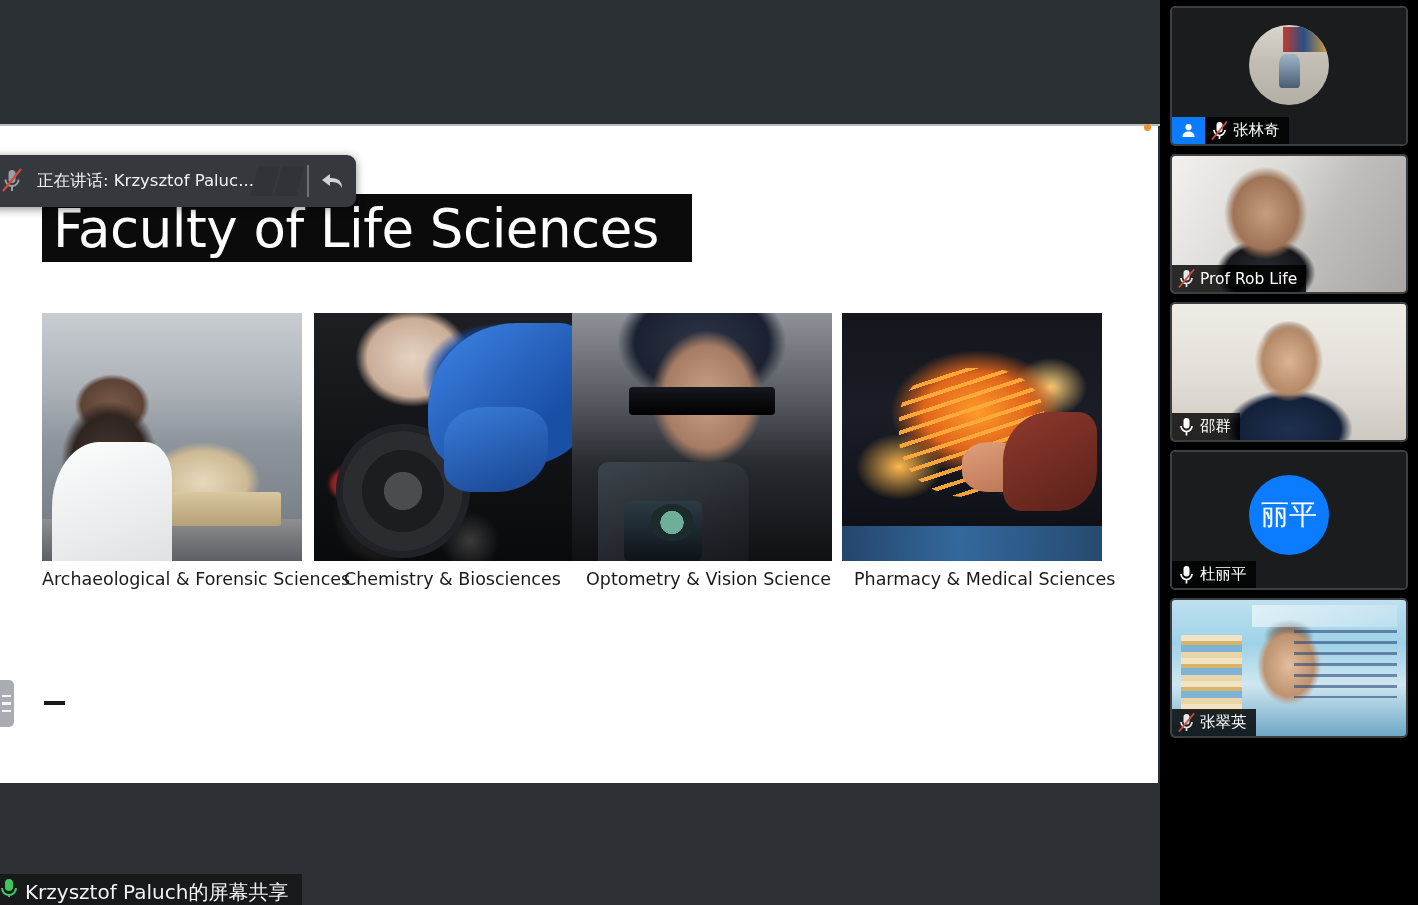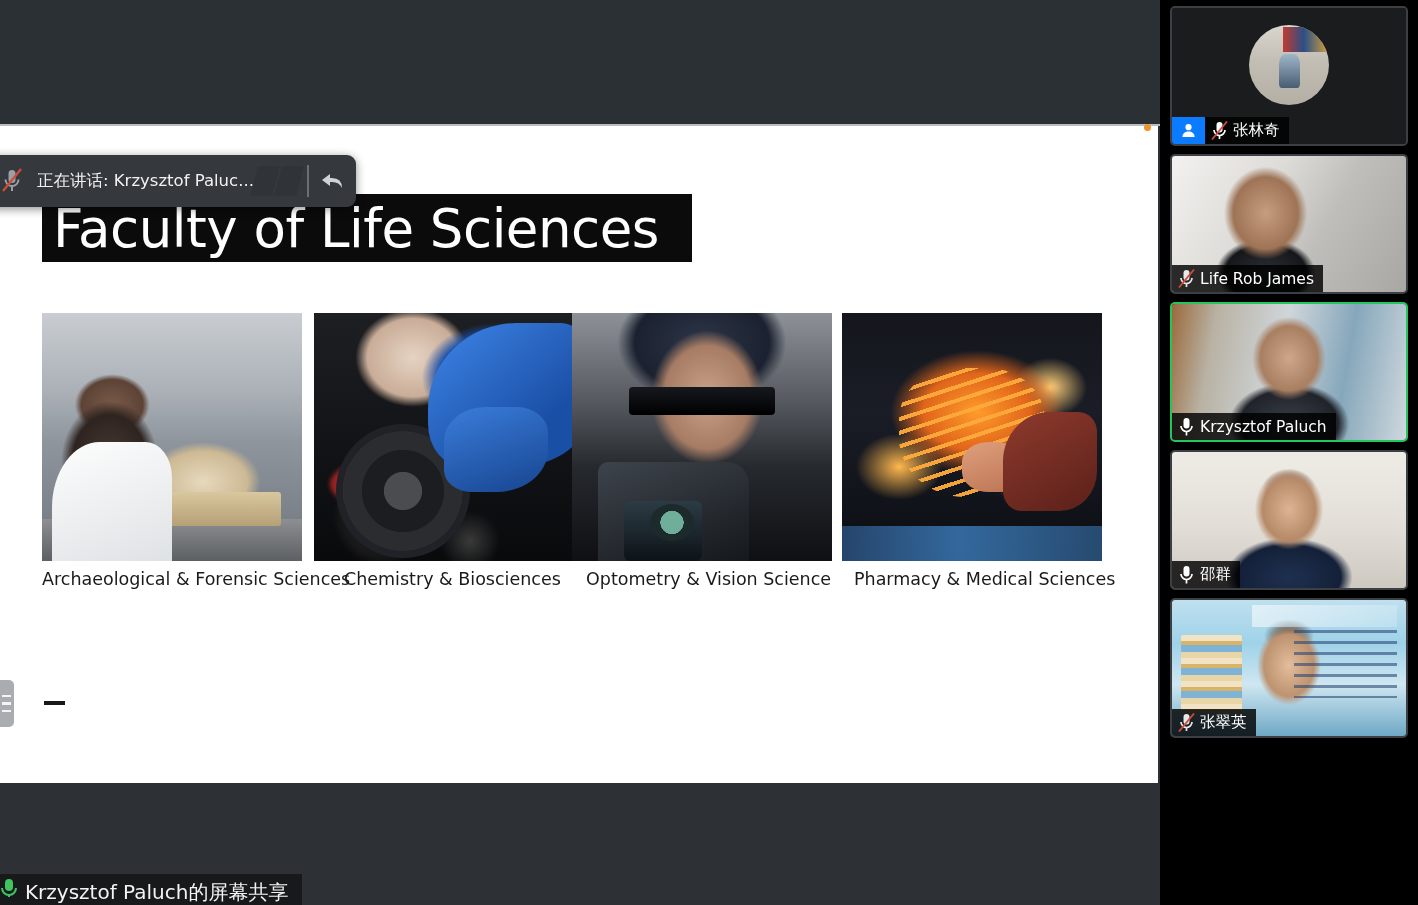--- a/index.html
+++ b/index.html
@@ -435,52 +435,54 @@
       <div class="vid v-rob"></div>
       <div class="name">
         <span>
           <svg class="mic" width="19" height="22" viewBox="0 0 19 22">
             <rect x="6.5" y="2" width="6" height="10.5" rx="3" fill="#e6e8ea"></rect>
             <path d="M4 10a5.5 5.5 0 0 0 11 0" stroke="#e6e8ea" stroke-width="1.7" fill="none"></path>
             <line x1="9.5" y1="15.5" x2="9.5" y2="19" stroke="#e6e8ea" stroke-width="1.7"></line>
             <line x1="2" y1="19.5" x2="17" y2="1.5" stroke="#d24a3a" stroke-width="1.9"></line>
           </svg>
         </span>
-        <span class="nm">Life Rob James</span>
-      </div>
-    </div>
-
-    <div class="tile active">
-      <div class="vid v-kp"></div>
-      <div class="name">
-        <span>
-          <svg class="mic" width="19" height="22" viewBox="0 0 19 22">
-            <rect x="6.5" y="2" width="6" height="10.5" rx="3" fill="#fff"></rect>
-            <path d="M4 10a5.5 5.5 0 0 0 11 0" stroke="#fff" stroke-width="1.7" fill="none"></path>
-            <line x1="9.5" y1="15.5" x2="9.5" y2="19.5" stroke="#fff" stroke-width="1.7"></line>
-          </svg>
-        </span>
-        <span class="nm">Krzysztof Paluch</span>
-      </div>
-    </div>
+        <span class="nm">Prof Rob Life</span>
+      </div>
+    </div>
+
 
     <div class="tile">
       <div class="vid v-shao"></div>
       <div class="name">
         <span>
           <svg class="mic" width="19" height="22" viewBox="0 0 19 22">
             <rect x="6.5" y="2" width="6" height="10.5" rx="3" fill="#fff"></rect>
             <path d="M4 10a5.5 5.5 0 0 0 11 0" stroke="#fff" stroke-width="1.7" fill="none"></path>
             <line x1="9.5" y1="15.5" x2="9.5" y2="19.5" stroke="#fff" stroke-width="1.7"></line>
           </svg>
         </span>
         <span class="nm">邵群</span>
       </div>
     </div>
 
+    <div class="tile">
+      <div class="vid" style="background:#1b1c1e">
+        <div class="avatar-circle">丽平</div>
+      </div>
+      <div class="name">
+        <span>
+          <svg class="mic" width="19" height="22" viewBox="0 0 19 22">
+            <rect x="6.5" y="2" width="6" height="10.5" rx="3" fill="#fff"></rect>
+            <path d="M4 10a5.5 5.5 0 0 0 11 0" stroke="#fff" stroke-width="1.7" fill="none"></path>
+            <line x1="9.5" y1="15.5" x2="9.5" y2="19.5" stroke="#fff" stroke-width="1.7"></line>
+          </svg>
+        </span>
+        <span class="nm">杜丽平</span>
+      </div>
+    </div>
 
     <div class="tile">
       <div class="vid v-zcy">
         <div class="zcy-banner"></div>
         <div class="zcy-txt"></div>
         <div class="zcy-books"></div>
       </div>
       <div class="name">
         <span>
           <svg class="mic" width="19" height="22" viewBox="0 0 19 22">

